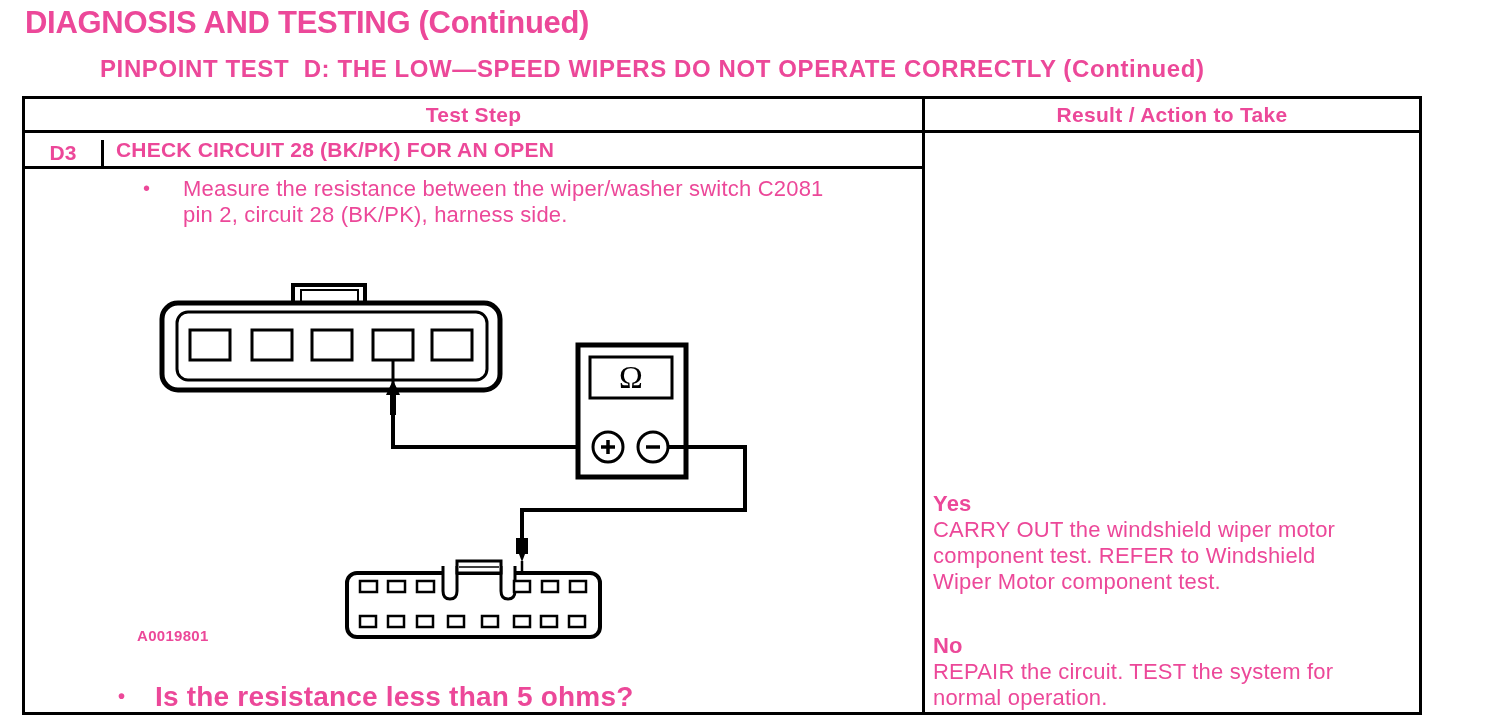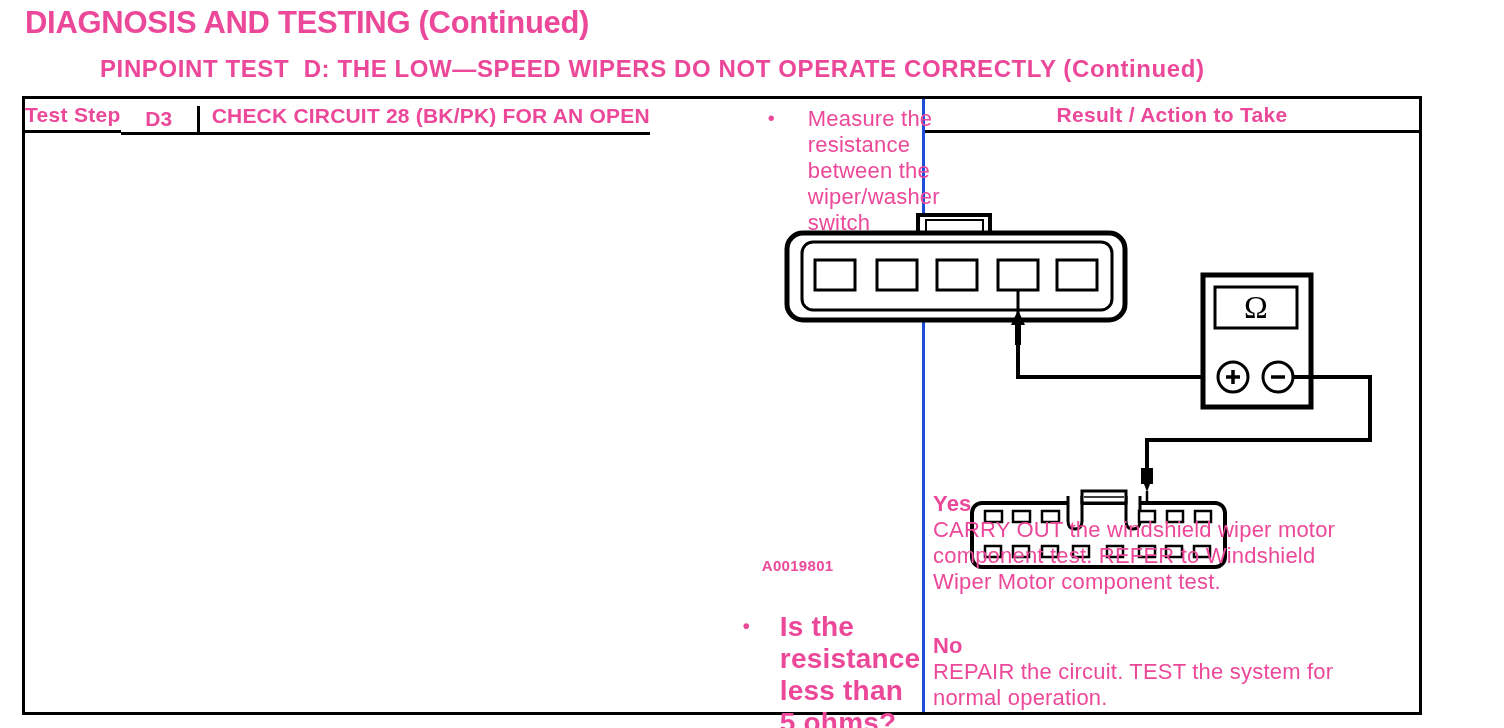--- a/index.html
+++ b/index.html
@@ -12,21 +12,21 @@
     left:25px;top:5px;font-size:31px;font-weight:bold;letter-spacing:-0.3px;white-space:pre;
   }
   #doc-subtitle{
     left:100px;top:55px;font-size:24px;font-weight:bold;letter-spacing:0.6px;white-space:pre;
   }
   
   #pinpoint-table{
     left:22px;top:96px;width:1400px;height:619px;border:3px solid #000;
     box-sizing:border-box;display:flex;
   }
-  #col-test-step{width:900px;border-right:3px solid #1d4ed8;box-sizing:border-box;display:flex;flex-direction:row;}
+  #col-test-step{width:900px;border-right:3px solid #000000;box-sizing:border-box;display:flex;flex-direction:column;}
   #col-result{flex:1;display:flex;flex-direction:column;}
   .col-header{
     height:31px;border-bottom:3px solid #000;display:flex;align-items:center;justify-content:center;
     font-size:21px;font-weight:bold;letter-spacing:0.3px;flex:0 0 auto;
   }
   #step-row{height:33px;border-bottom:3px solid #000;display:flex;flex:0 0 auto;}
   #step-id-cell{
     width:79px;border-right:3px solid #000;display:flex;align-items:center;justify-content:center;
     font-size:21px;font-weight:bold;box-sizing:border-box;flex:0 0 auto;margin-top:7px;
   }
@@ -61,20 +61,21 @@
 
       <div id="step-row">
         <div id="step-id-cell">D3</div>
         <div id="step-title-cell">CHECK CIRCUIT 28 (BK/PK) FOR AN OPEN</div>
       </div>
 
       <div id="step-content">
         <div id="instruction-bullet" class="abs bullet-dot">•</div>
         <div id="instruction-block" class="abs body-text">
           <div>Measure the resistance between the wiper/washer switch C2081</div>
+          <div>pin 2, circuit 28 (BK/PK), harness side.</div>
         </div>
 
         <svg id="circuit-diagram" class="abs" width="660" height="375" viewBox="0 0 660 375">
 
           <g>
             <rect x="173" y="7" width="72" height="18" fill="#fff" stroke="#000" stroke-width="4"></rect>
             <rect x="181" y="12" width="57" height="12" fill="none" stroke="#000" stroke-width="2"></rect>
             <rect x="42" y="25" width="338" height="87" rx="16" fill="#fff" stroke="#000" stroke-width="5"></rect>
             <rect x="57" y="34" width="310" height="68" rx="11" fill="none" stroke="#000" stroke-width="3"></rect>
             <rect x="70" y="52" width="40" height="30" fill="#fff" stroke="#000" stroke-width="3"></rect>

